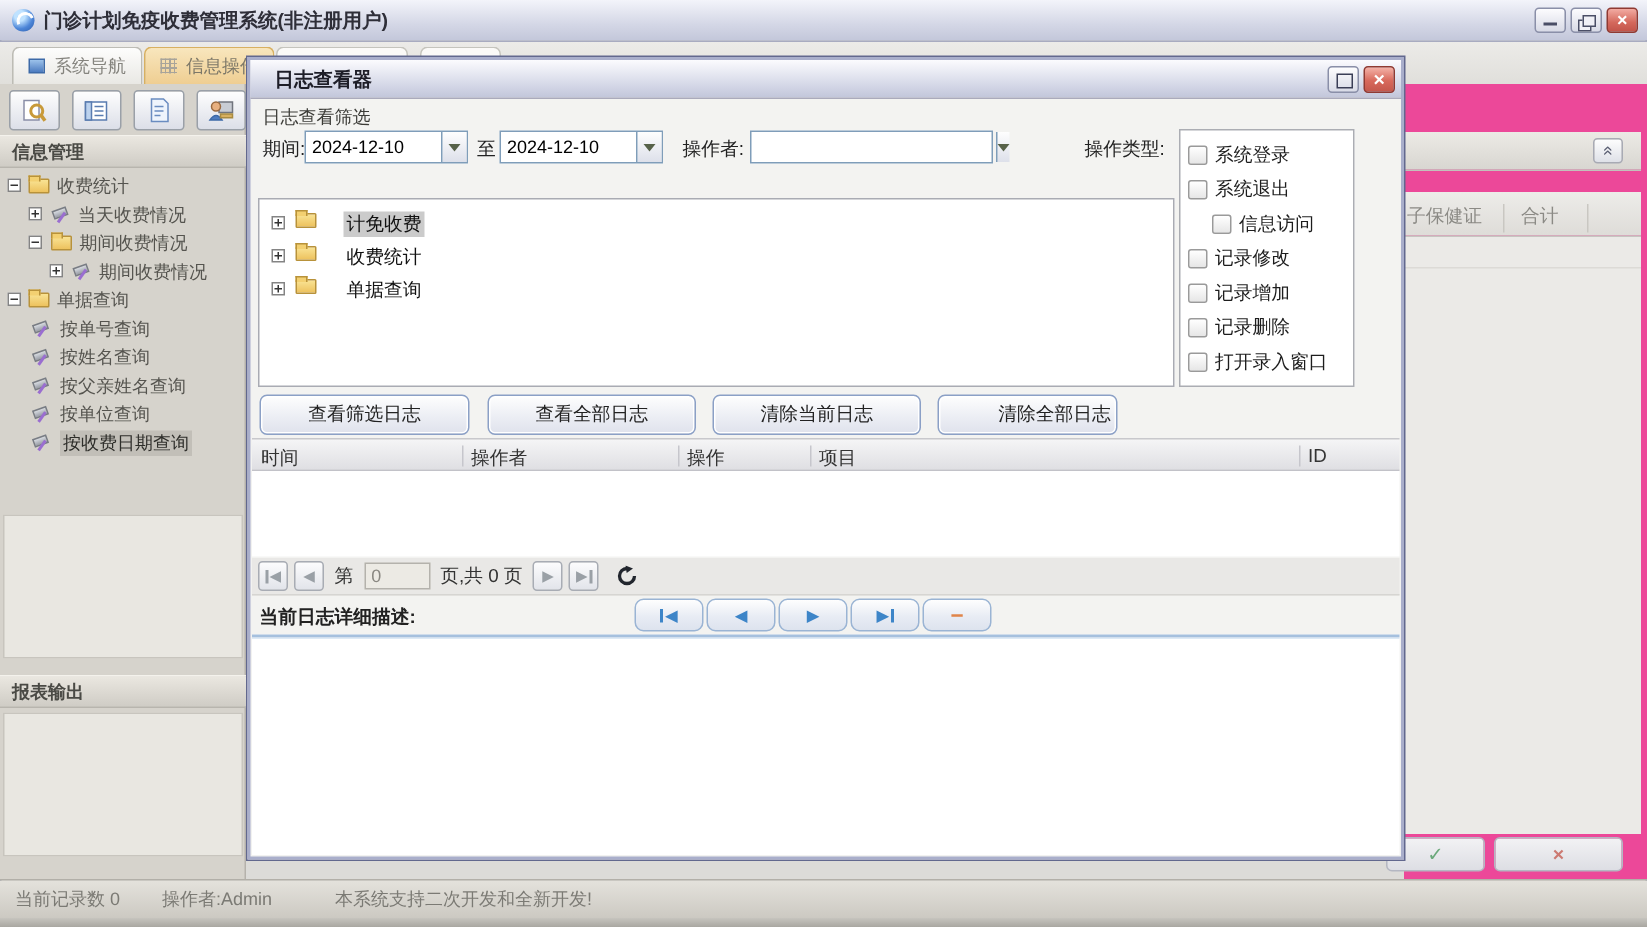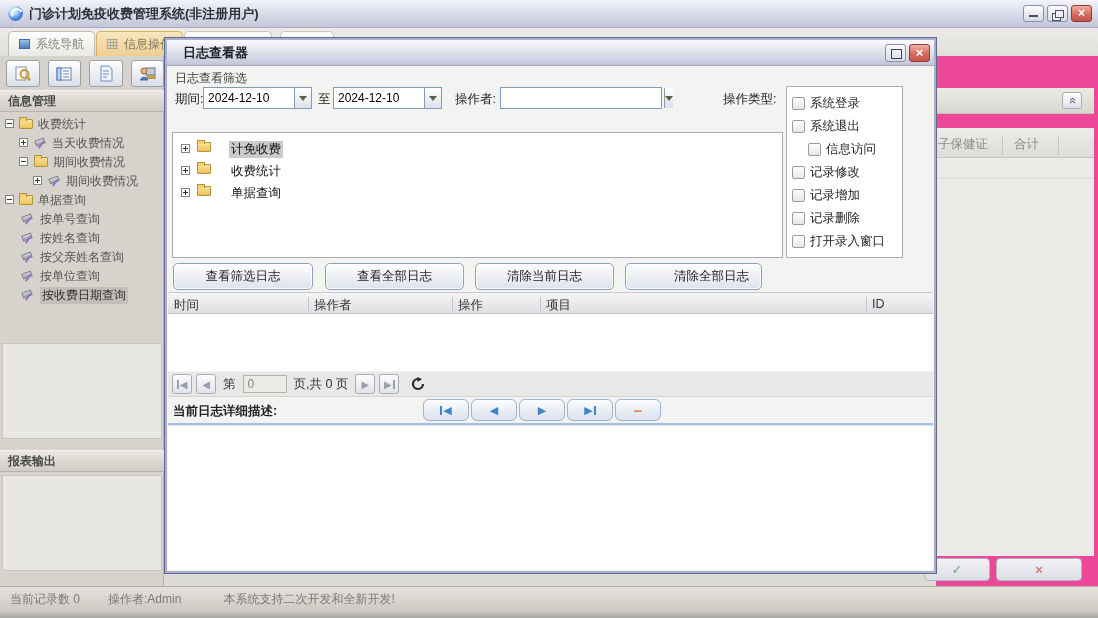--- a/index.html
+++ b/index.html
@@ -372,21 +372,21 @@
       <div class="dtrow" style="top:49px;">
         <span class="ebox plus"></span>
         <span class="fold"></span>
         <span class="lab">单据查询</span>
       </div>
     </div>
 
     <span class="rbtn" style="left:5px;  width:140px;">查看筛选日志</span>
     <span class="rbtn" style="left:157px; width:139px;">查看全部日志</span>
     <span class="rbtn" style="left:307px; width:139px;">清除当前日志</span>
-    <span class="rbtn" style="left:457px; width:137px;padding-left:36px;">清除全部日志</span>
+    <span class="rbtn" style="left:457px; width:120px;padding-left:36px;">清除全部日志</span>
 
     <div class="gridhead">
       <span style="left:6px;">时间</span>
       <span class="vline" style="left:140px;"></span>
       <span style="left:146px;">操作者</span>
       <span class="vline" style="left:284px;"></span>
       <span style="left:290px;">操作</span>
       <span class="vline" style="left:372px;"></span>
       <span style="left:378px;">项目</span>
       <span class="vline" style="left:698px;"></span>

